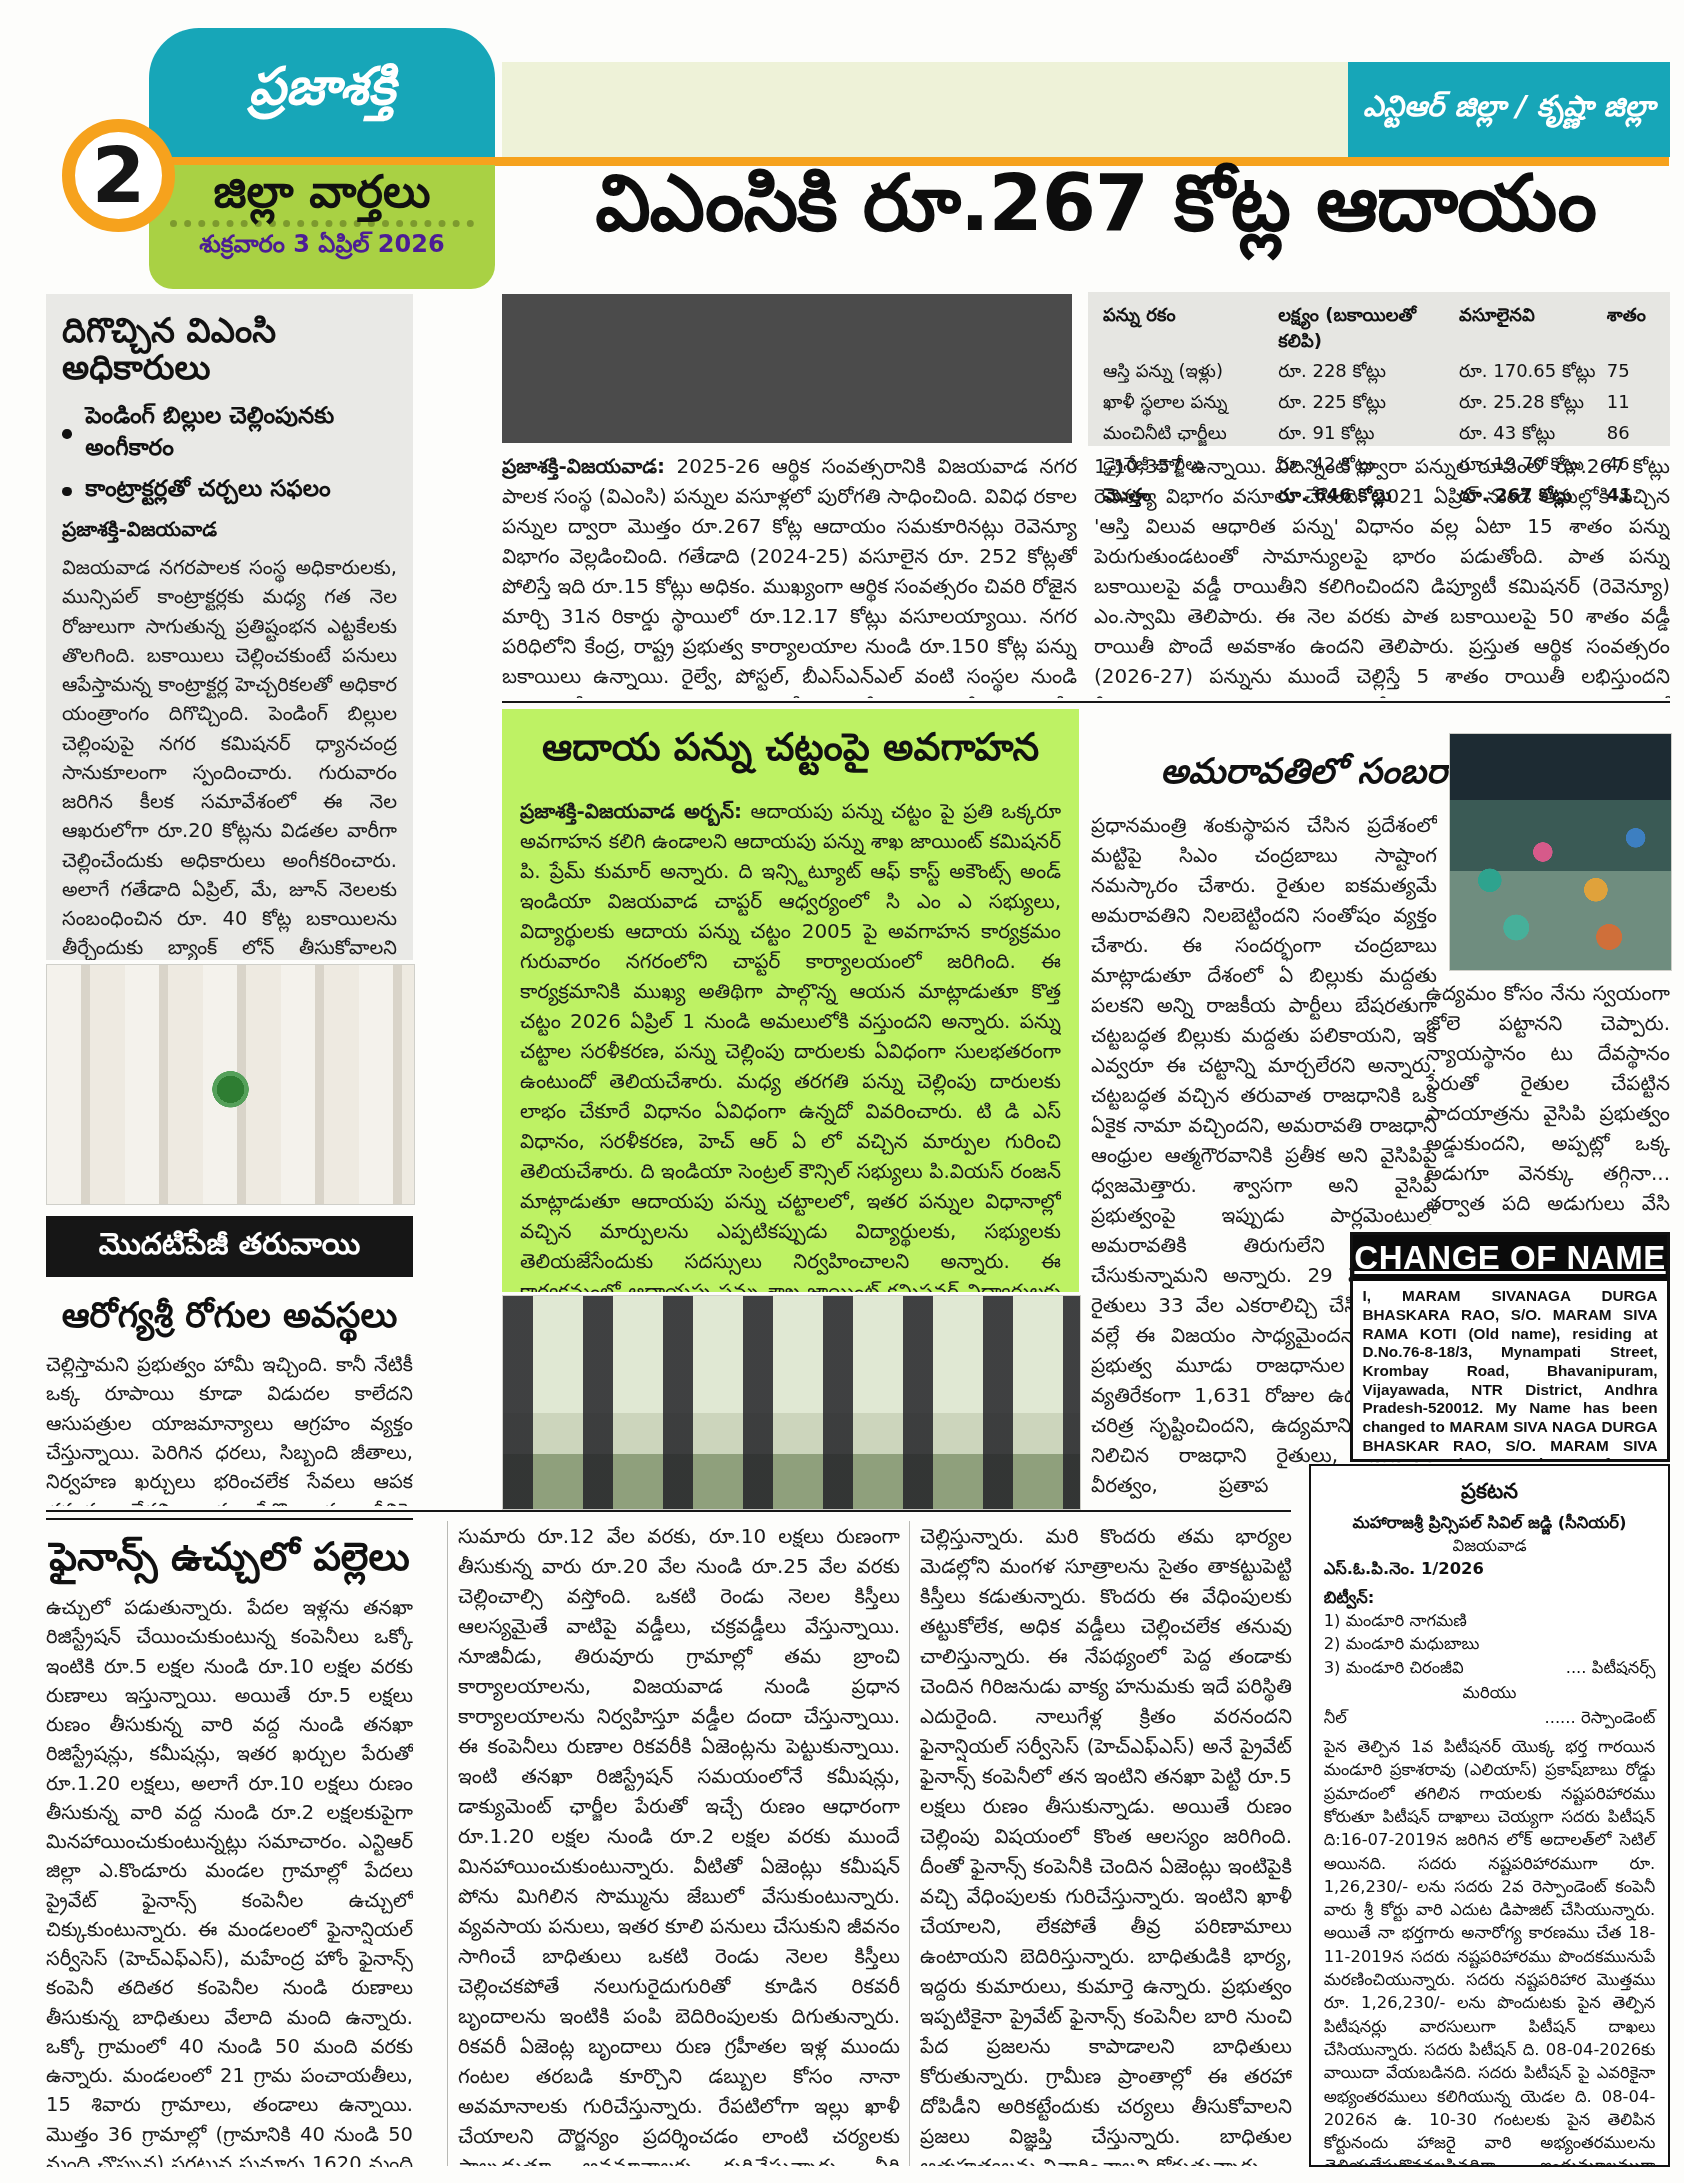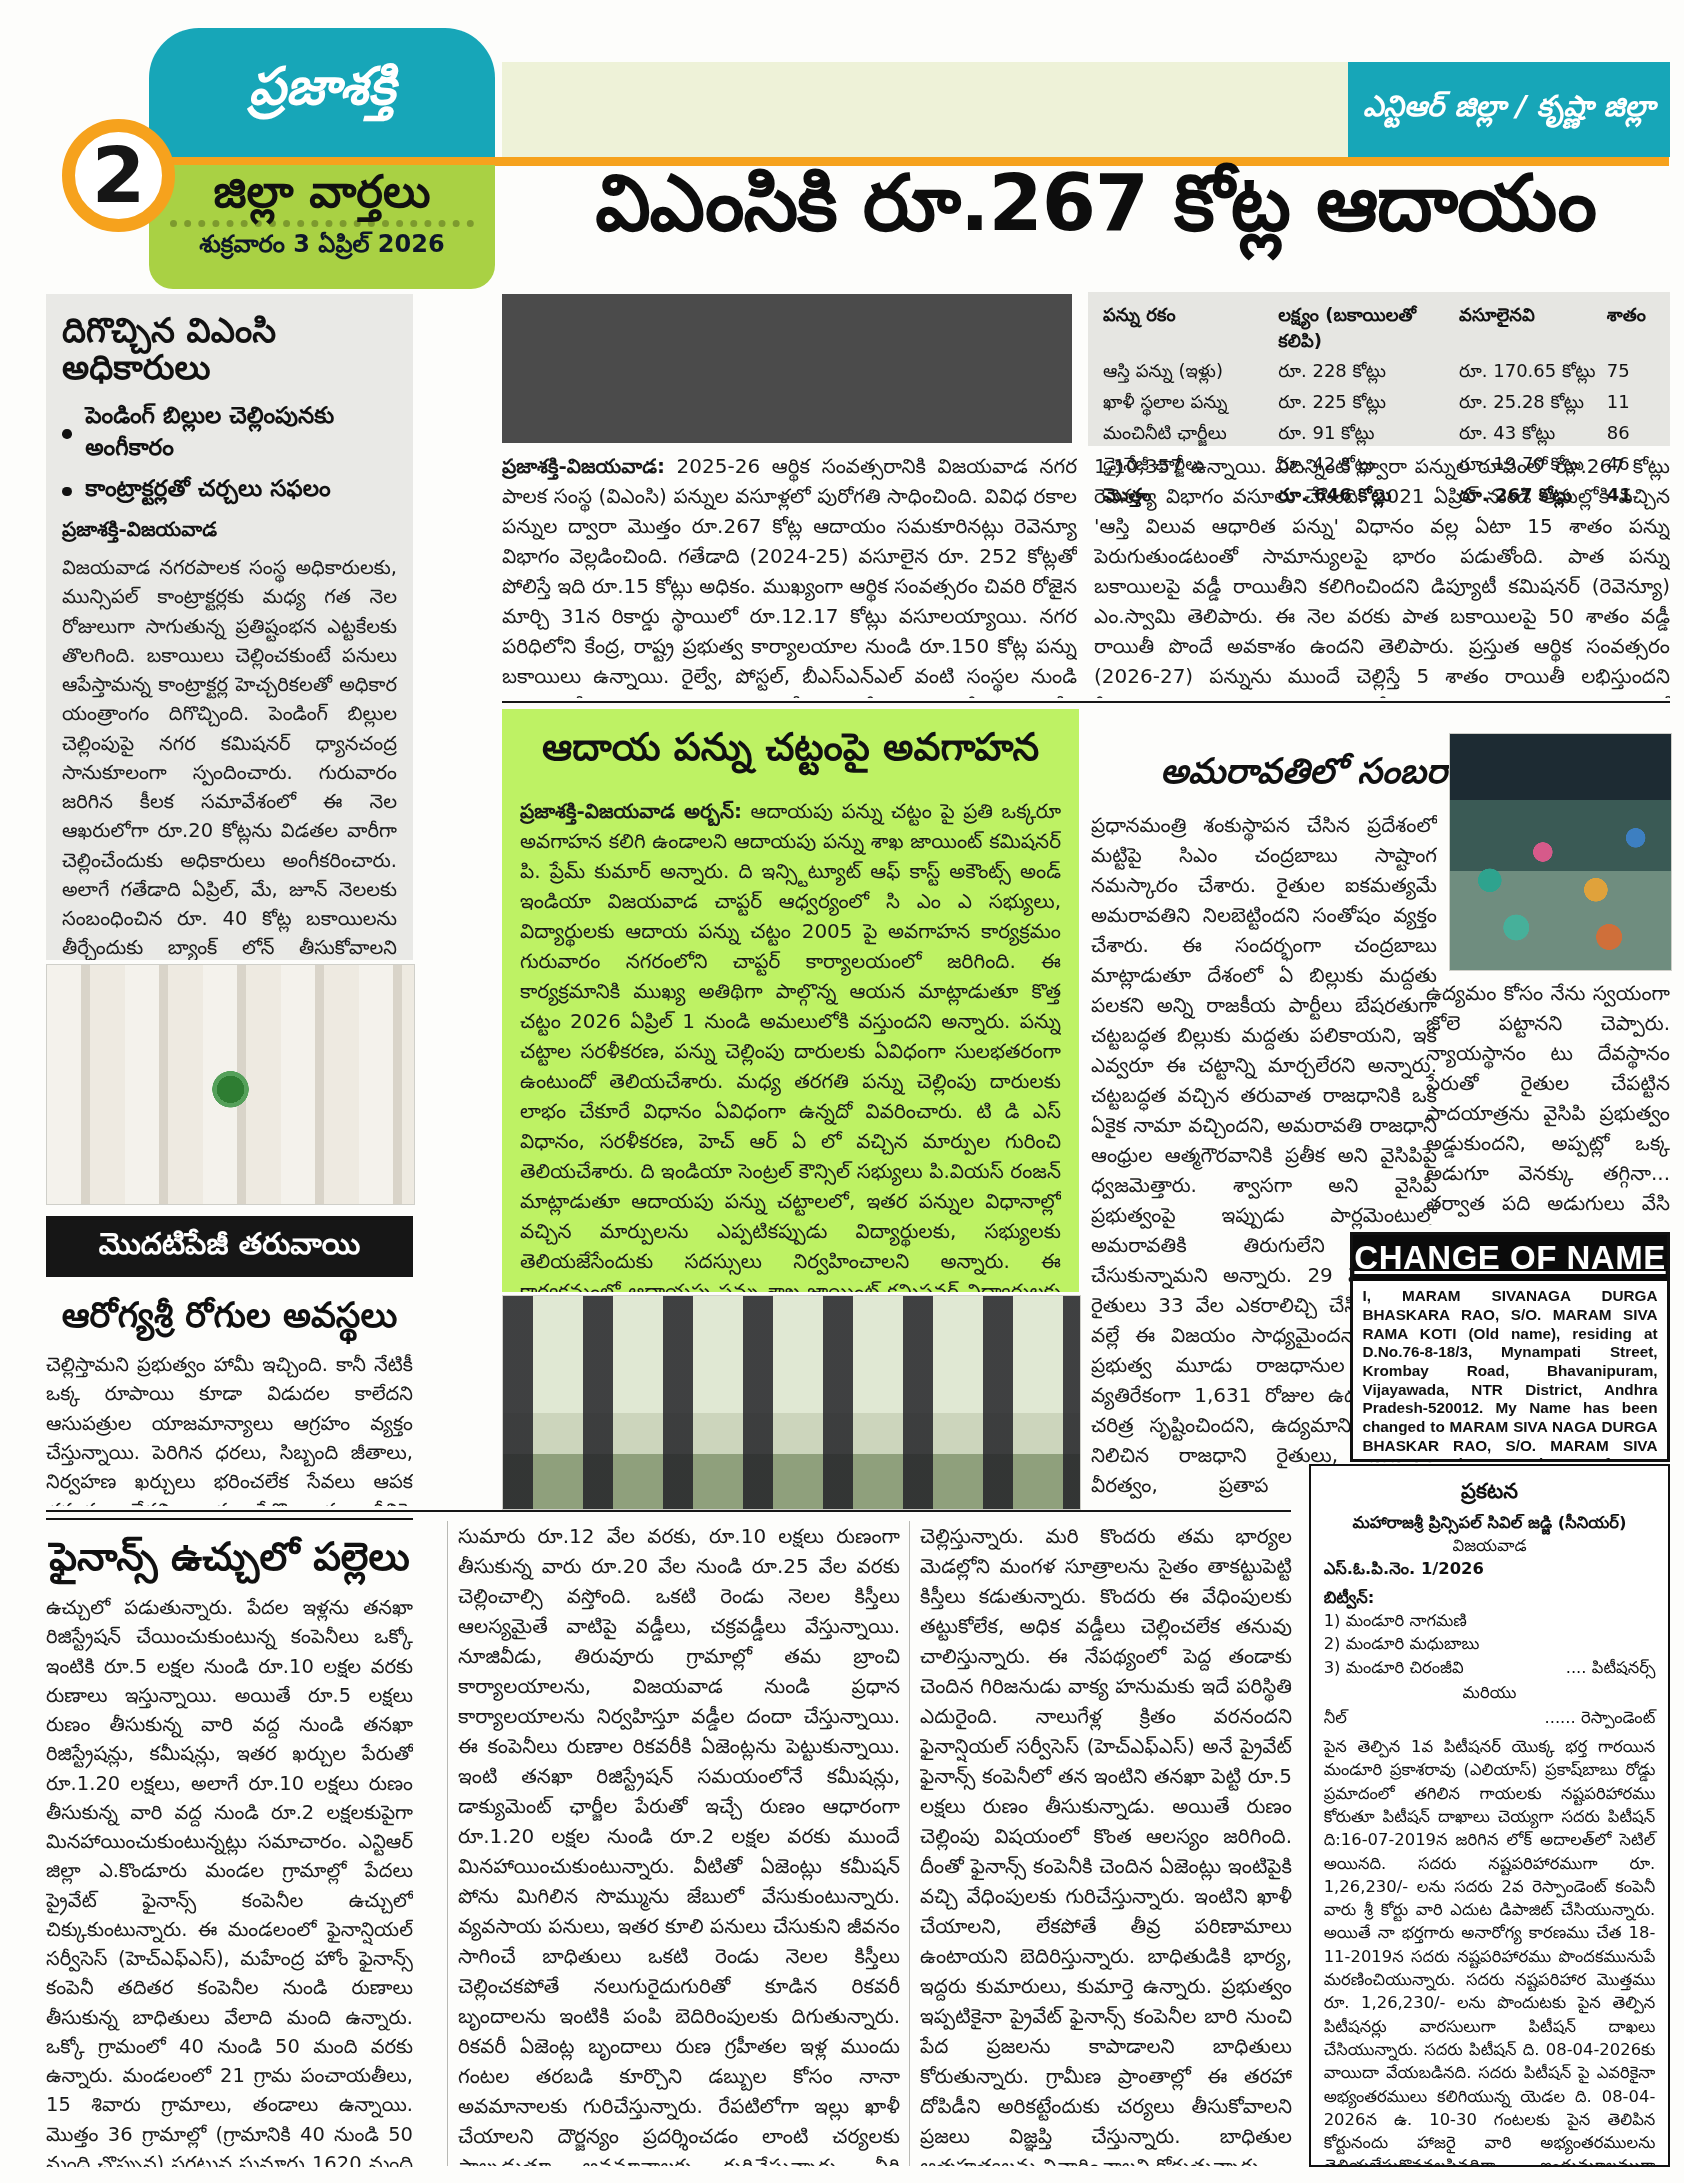--- a/index.html
+++ b/index.html
@@ -15,21 +15,21 @@
   #masthead{left:149px;top:27.5px;width:346px;height:129px;background:#17a6b8;border-radius:50px 50px 0 0;
             display:flex;align-items:center;justify-content:center;}
   #masthead span{color:#fff;font-size:52px;font-weight:bold;font-style:italic;}
   #creamband{left:502px;top:62px;width:1168px;height:95px;background:#eef2d8;}
   #districtbox{left:1348px;top:62px;width:322px;height:95px;background:#17a6b8;display:flex;align-items:center;justify-content:center;}
   #districtbox span{color:#fff;font-size:29px;font-weight:bold;font-style:italic;}
   #orangerule{left:149px;top:157px;width:1520px;height:8.5px;background:#f6a21d;}
   #greenbox{left:149px;top:165px;width:346px;height:124px;background:#a9d144;border-radius:0 0 24px 24px;padding-top:3.2px;box-sizing:border-box;}
   #greenbox .sect{font-size:45px;font-weight:800;color:#111;text-align:center;line-height:1.05;}
   #greenbox .dots{margin:4.2px 21px 3.2px 21px;border-top:7.4px dotted #7d9a2e;}
-  #greenbox .date{font-size:24px;font-weight:bold;text-align:center;color:#0f172a;}
+  #greenbox .date{font-size:24px;font-weight:bold;text-align:center;color:#4c1d95;}
   #pagecircle{left:62px;top:119px;width:113px;height:113px;box-sizing:border-box;border:13.7px solid #f6a21d;border-radius:50%;
               background:#fff;display:flex;align-items:center;justify-content:center;z-index:5;}
   #pagecircle span{font-size:77px;font-weight:800;color:#161616;}
   #mainheadline{left:520px;top:158px;width:1151px;font-size:78px;font-weight:800;text-align:center;color:#0d0d0d;letter-spacing:-1.1px;}
 
   
   #bulletbox{left:502px;top:294px;width:570px;height:149px;background:#4b4b4b;box-sizing:border-box;padding:18px 21px;}
   #bulletbox .line{color:#fff;font-size:33px;font-weight:bold;margin-bottom:13.7px;display:flex;align-items:center;}
   #bulletbox .dot{width:13.7px;height:13.7px;border-radius:50%;background:#fff;margin-right:19px;flex:0 0 auto;}
   #taxtable{left:1088px;top:292px;width:582px;height:154px;background:#e6e6e2;box-sizing:border-box;padding:11.6px 15px;font-size:18px;}

